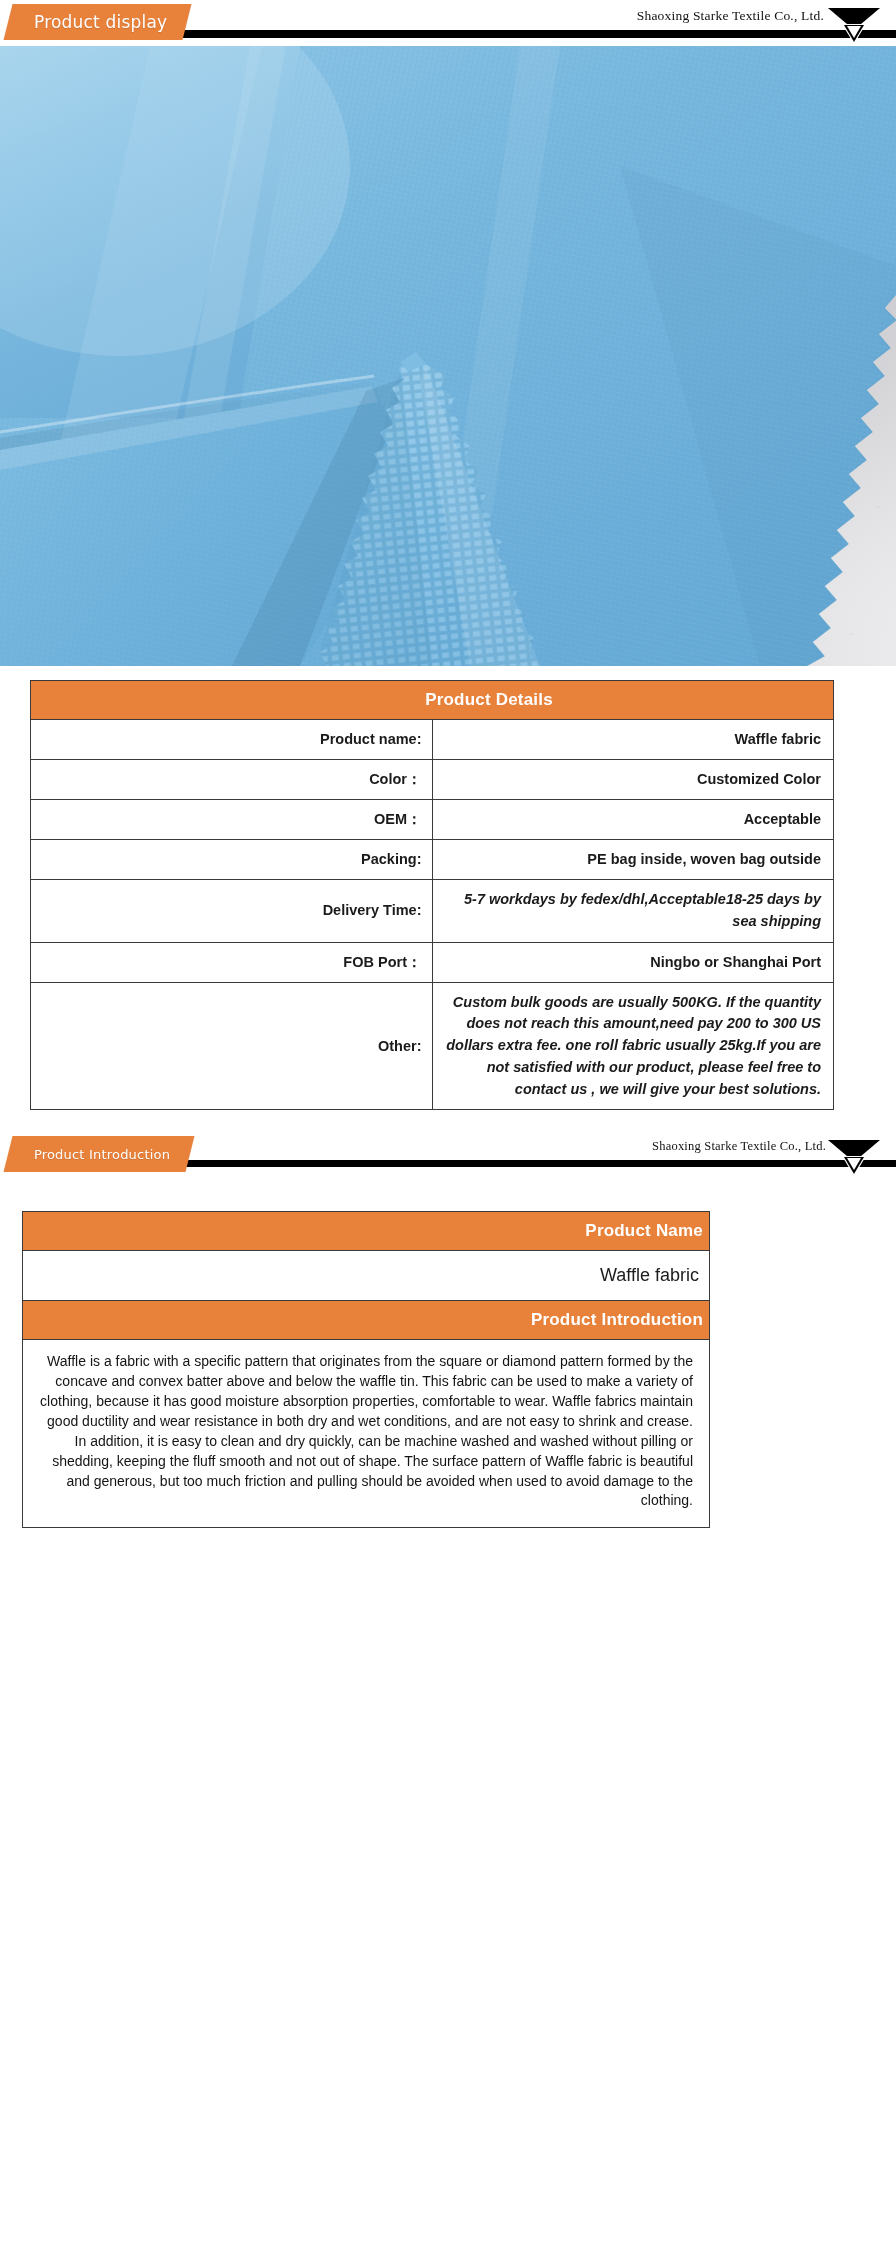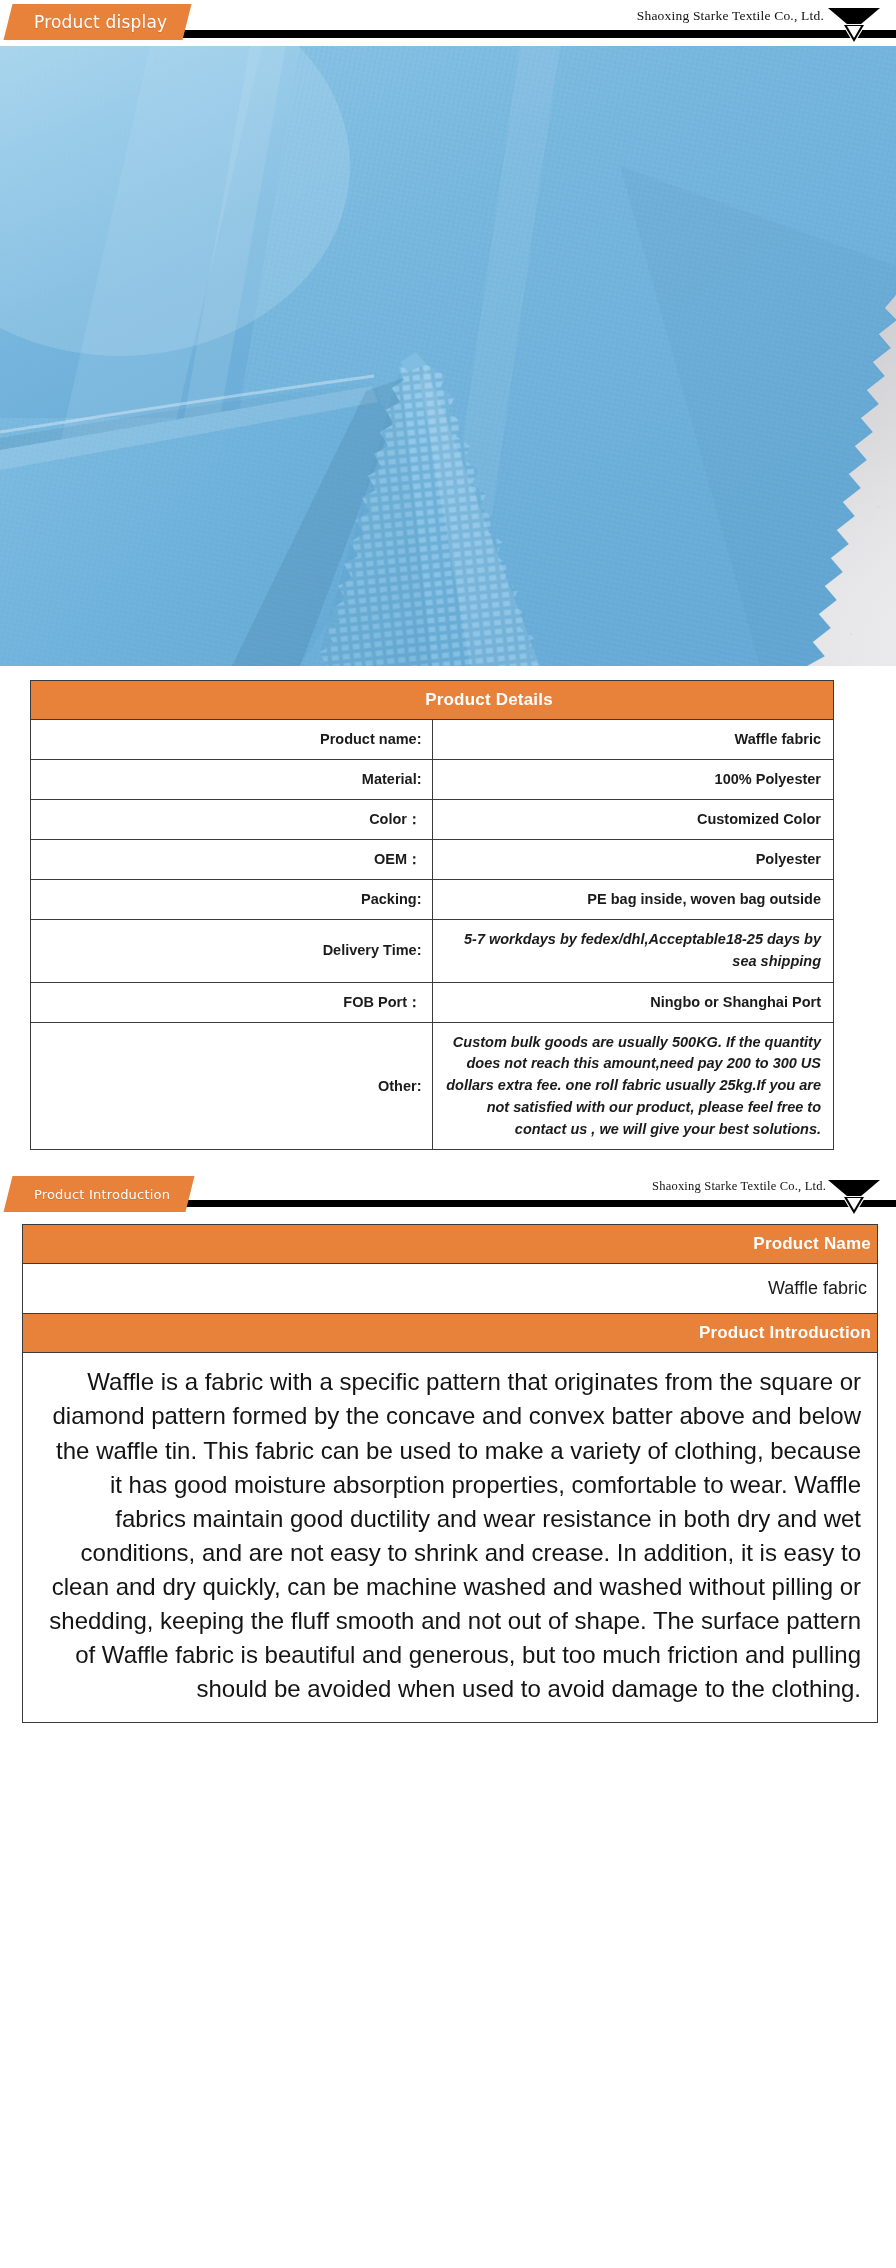--- a/index.html
+++ b/index.html
@@ -120,21 +120,21 @@
   
   .table-wrap { background: #ffffff; padding: 0; }
 
   table.spec {
     border-collapse: collapse;
     table-layout: fixed;
     margin: 0 auto;
     background: #ffffff;
   }
   table.spec.details { width: 804px; margin-left: 30px; padding-left: 16px; }
-  table.spec.intro   { width: 856px; margin-left: 22px; }
+  table.spec.intro   { width: 688px; margin-left: 22px; margin-top: 27px; }
 
   table.spec td, table.spec th { border: 1px solid #3a3a3a; text-align: right; }
 
   .hdr {
     background: #E8813A;
     color: #ffffff;
     font-size: 17px;
     font-weight: bold;
     text-align: center;
     padding: 9px 6px;
@@ -163,21 +163,21 @@
 
   td.name-val {
     text-align: center;
     font-size: 18px;
     font-weight: 400;
     color: #1b1b1b;
     padding: 14px 10px;
   }
   td.intro-body {
     text-align: center;
-    font-size: 24px;
+    font-size: 14px;
     font-weight: 400;
     color: #141414;
     line-height: 1.42;
     padding: 12px 16px 16px 16px;
   }
 
   .spacer-14 { height: 14px; background: #fff; }
   .spacer-22 { height: 22px; background: #fff; }
   .spacer-8  { height: 8px;  background: #fff; }
 </style>
@@ -331,30 +331,26 @@
   <table class="spec details">
     <tbody>
         <tr>
       <td class="hdr details-hdr" colspan="2">Product Details</td>
     </tr>
     <tr>
       <td class="key">Product name:</td>
       <td class="val">Waffle fabric</td>
     </tr>
     <tr>
-      <td class="key">Material:</td>
-      <td class="val">100% Polyester</td>
-    </tr>
-    <tr>
       <td class="key">Color：</td>
       <td class="val">Customized Color</td>
     </tr>
     <tr>
       <td class="key">OEM：</td>
-      <td class="val">Polyester</td>
+      <td class="val">Acceptable</td>
     </tr>
     <tr>
       <td class="key">Packing:</td>
       <td class="val">PE bag inside, woven bag outside</td>
     </tr>
     <tr>
       <td class="key">Delivery Time:</td>
       <td class="val tall">5-7 workdays by fedex/dhl,Acceptable18-25 days by sea shipping</td>
     </tr>
     <tr>

